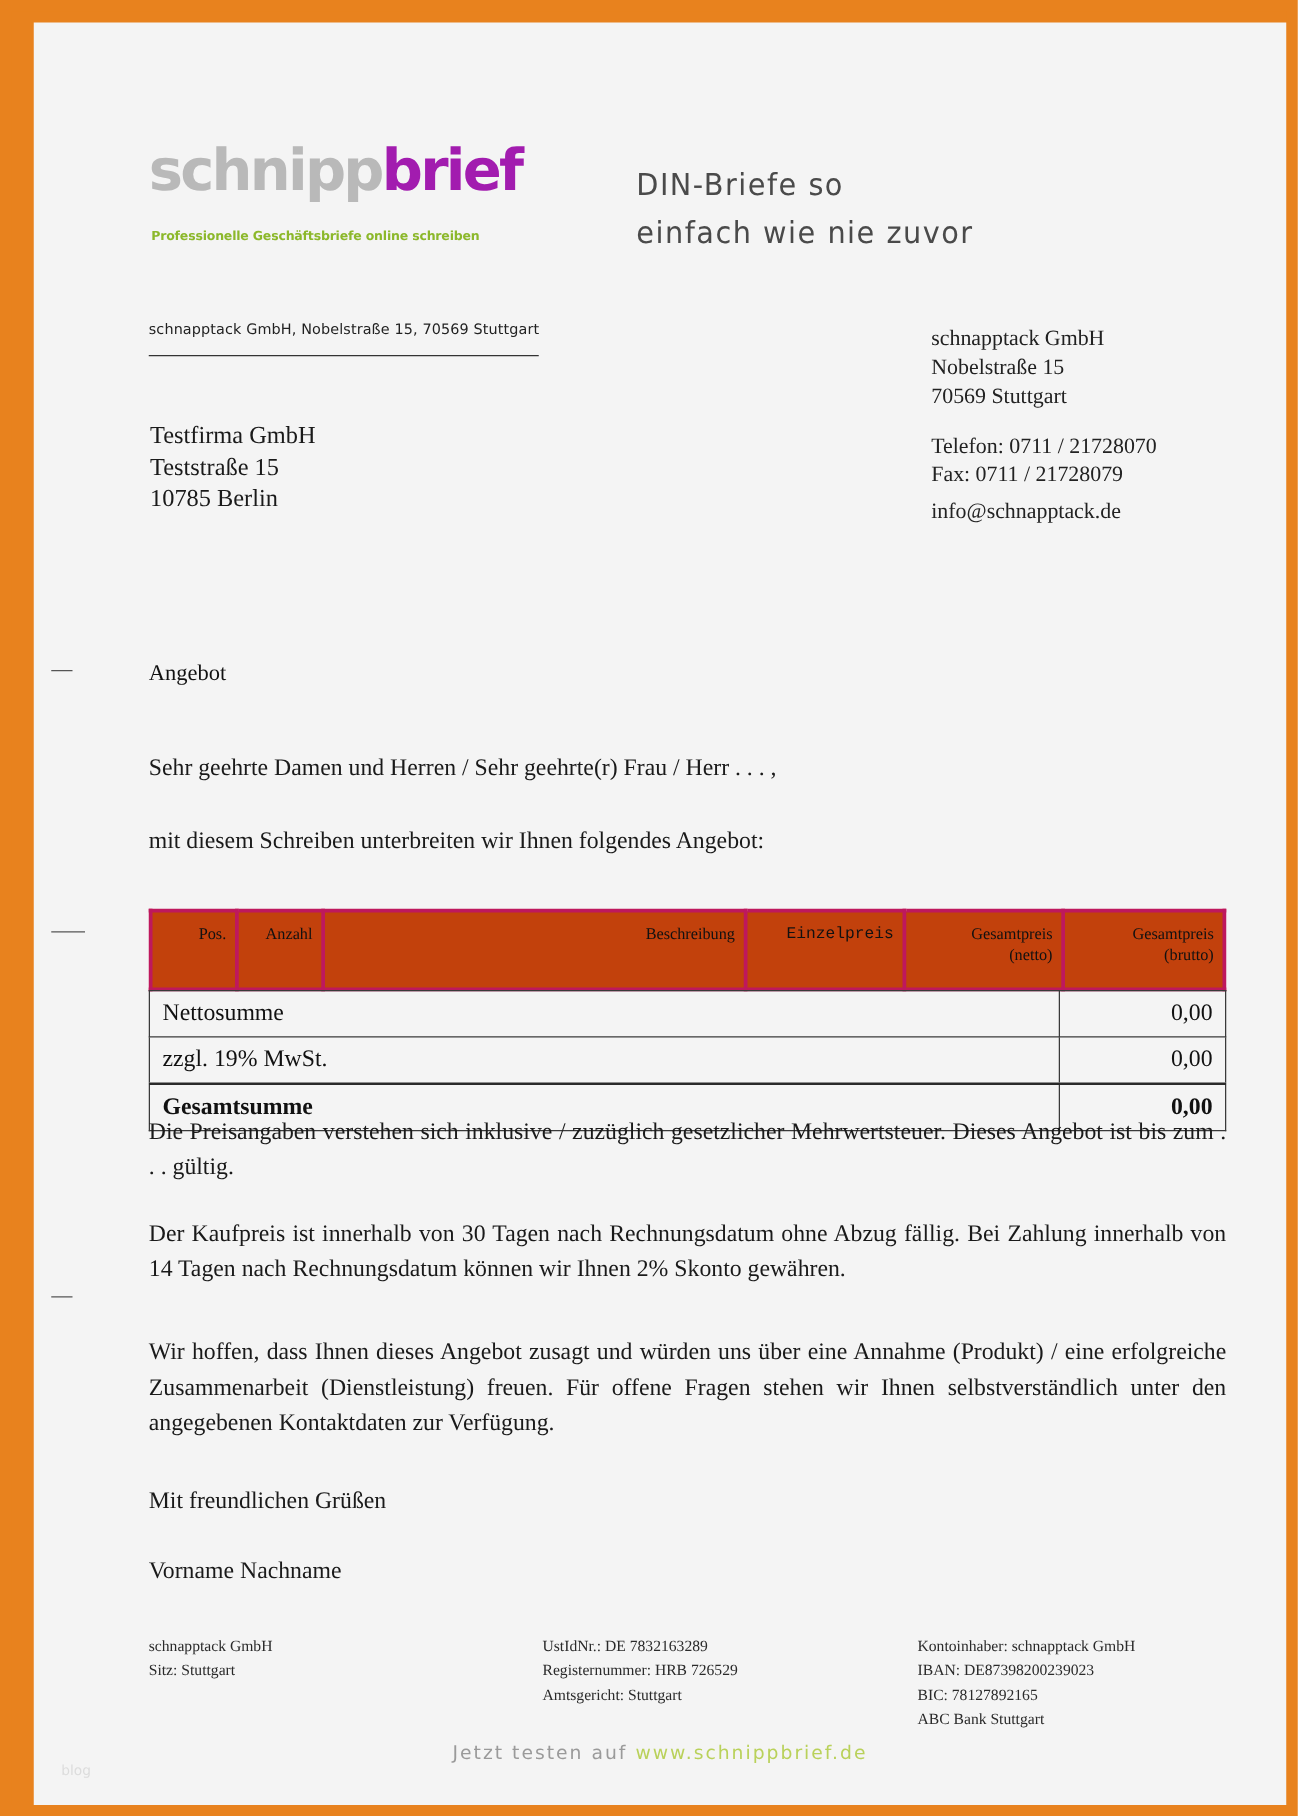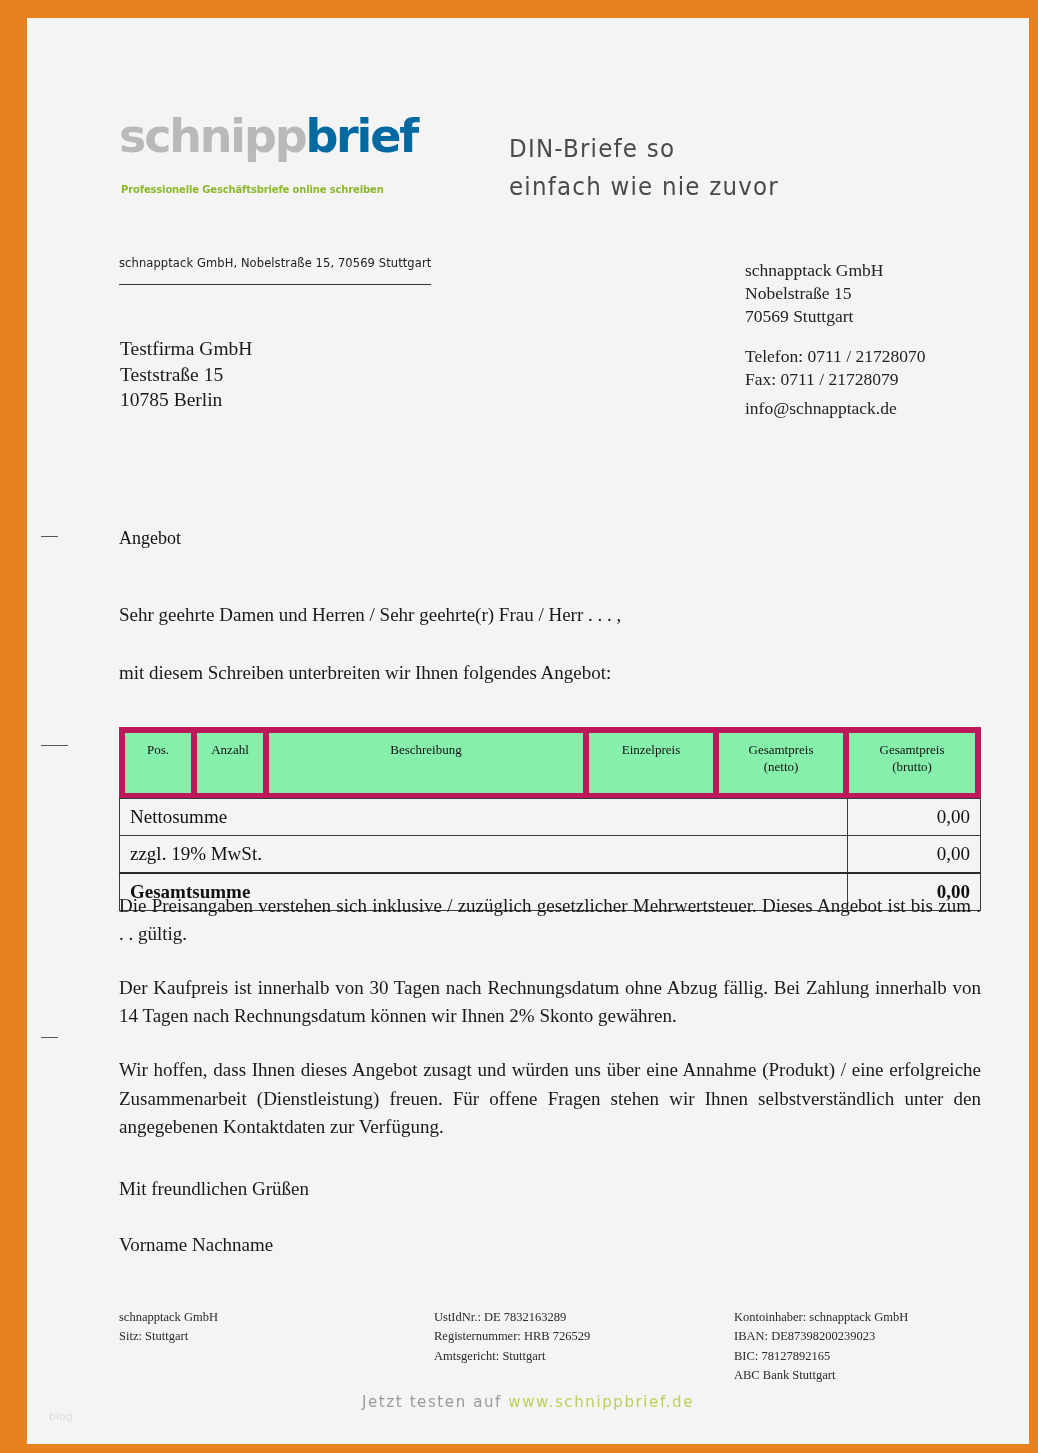--- a/index.html
+++ b/index.html
@@ -47,21 +47,21 @@
     left: 92px;
     top: 95px;
     font-family: "DejaVu Sans", sans-serif;
     font-weight: bold;
     font-size: 46px;
     letter-spacing: -2.2px;
     line-height: 1;
     white-space: nowrap;
   }
   .logo .gray { color: #b9b9b9; margin-top: 37px; }
-  .logo .green { color: #0369a1; }
+  .logo .green { color: #a21caf; }
   .logo-sub {
     position: absolute;
     left: 94px;
     top: 166px;
     font-family: "DejaVu Sans", sans-serif;
     font-weight: bold;
     font-size: 10px;
     color: #8CB82B;
     letter-spacing: -0.15px;
     white-space: nowrap;
@@ -157,32 +157,32 @@
     top: 709px;
     width: 862px;
   }
   table.items {
     width: 100%;
     border-collapse: collapse;
     font-size: 13px;
     color: #111;
   }
   table.items th {
-    border: 6px solid #be185d;
+    border: 3px solid #be185d;
     font-weight: normal;
-    text-align: center;
+    text-align: right;
     vertical-align: top;
     padding: 9px 7px 18px 7px;
     line-height: 1.28;
-    background: #86efac;
+    background: #c2410c;
   }
   .c-pos    { width: 52px; }
   .c-anzahl { width: 52px; }
   .c-desc   { width: auto; }
-  .c-einzel { width: 110px; }
+  .c-einzel { width: 110px; font-family: Liberation Mono, monospace; }
   .c-netto  { width: 110px; }
   .c-brutto { width: 112px; }
 
   table.sums {
     width: 100%;
     border-collapse: collapse;
     font-size: 19px;
     color: #111;
     margin-top: -1px;
   }
@@ -317,21 +317,21 @@
             <td class="label">Gesamtsumme</td>
             <td class="value">0,00</td>
           </tr>
         </tbody>
       </table>
     </div>
 
     <div class="body-area" style="top:874px;">
       <div class="para">Die Preisangaben verstehen sich inklusive / zuzüglich gesetzlicher Mehrwertsteuer. Dieses Angebot ist bis zum . . . gültig.</div>
       <div class="para" style="">Der Kaufpreis ist innerhalb von 30 Tagen nach Rechnungsdatum ohne Abzug fällig. Bei Zahlung innerhalb von 14 Tagen nach Rechnungsdatum können wir Ihnen 2% Skonto gewähren.</div>
-      <div class="para" style="margin-top:26px">Wir hoffen, dass Ihnen dieses Angebot zusagt und würden uns über eine Annahme (Produkt) / eine erfolgreiche Zusammenarbeit (Dienstleistung) freuen. Für offene Fragen stehen wir Ihnen selbstverständlich unter den angegebenen Kontaktdaten zur Verfügung.</div>
+      <div class="para" style="margin-top:38px">Wir hoffen, dass Ihnen dieses Angebot zusagt und würden uns über eine Annahme (Produkt) / eine erfolgreiche Zusammenarbeit (Dienstleistung) freuen. Für offene Fragen stehen wir Ihnen selbstverständlich unter den angegebenen Kontaktdaten zur Verfügung.</div>
       <div class="para nojust" style="margin-top:34px">Mit freundlichen Grüßen</div>
       <div class="para nojust" style="margin-top:28px">Vorname Nachname</div>
     </div>
 
     <div class="footer">
       <div class="col col1">
         <div>schnapptack GmbH</div>
         <div>Sitz: Stuttgart</div>
       </div>
       <div class="col col2">

